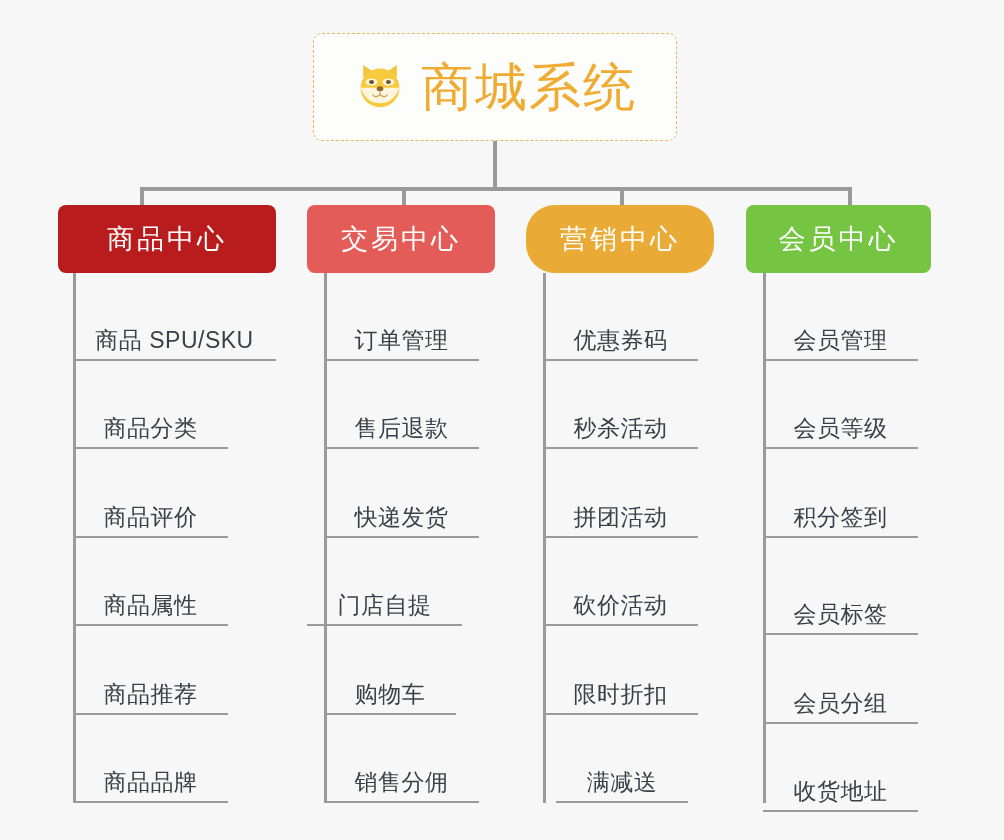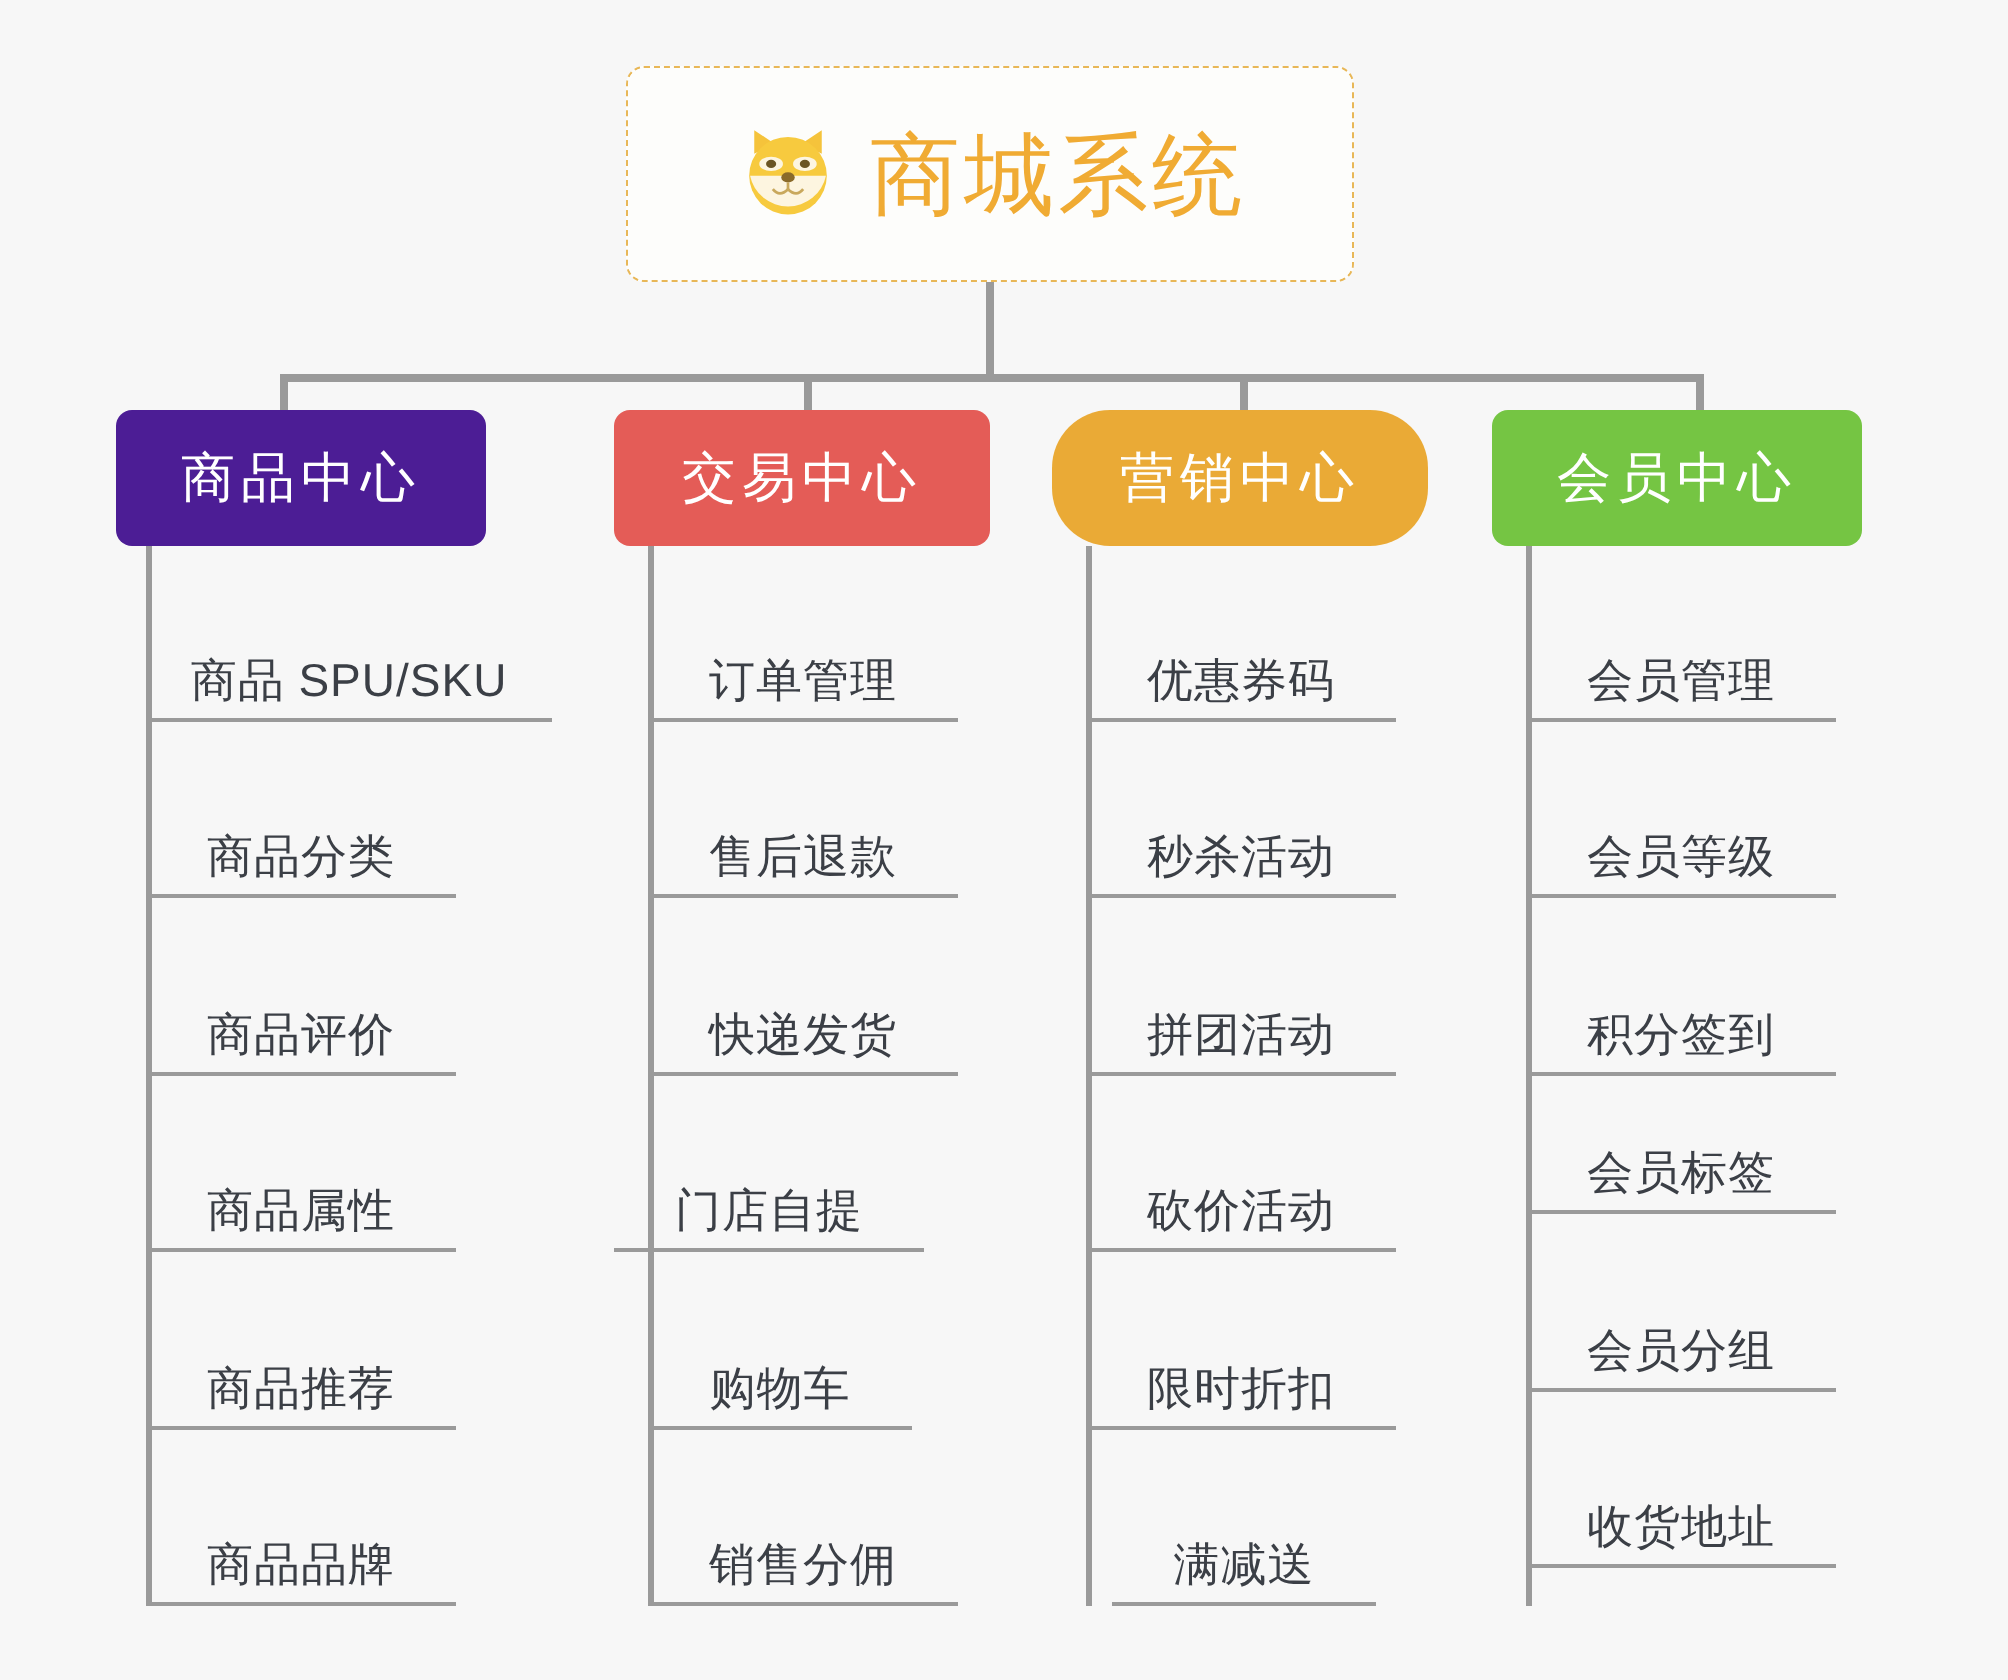--- a/index.html
+++ b/index.html
@@ -37,21 +37,21 @@
     justify-content: center;
     gap: 14px;
   }
   .root-emoji {
     width: 54px;
     height: 54px;
     flex: 0 0 auto;
     display: block;
   }
   .root-title {
-    font-size: 45px;
+    font-size: 52px;
     color: #f0ab33;
     letter-spacing: 2px;
     line-height: 1;
     white-space: nowrap;
     font-weight: 400;
   }
 
   
   .conn {
     position: absolute;
@@ -143,21 +143,21 @@
   </div>
 
   <div class="conn conn-v" style="left:493px; top:141px;  height:50px;"></div>
   <div class="conn conn-h" style="left:140px; top:187px;  width:712px;"></div>
   <div class="conn conn-v" style="left:140px; top:187px;  height:24px;"></div>
   <div class="conn conn-v" style="left:402px; top:187px;  height:24px;"></div>
   <div class="conn conn-v" style="left:620px; top:187px;  height:24px;"></div>
   <div class="conn conn-v" style="left:848px; top:187px;  height:24px;"></div>
 
   <div class="column" style="left:58px; width:185px;">
-    <div class="cat-header" style="width:185px; background:#4c1d95;">
+    <div class="cat-header" style="width:218px; background:#b91c1c;">
       <span class="cat-header-label">商品中心</span>
     </div>
     <div class="spine" style="left:15px; height:530px;"></div>
     <div class="leaf-list" style="width:218px;">
       <div class="leaf" style="margin-left:15px; width:203px; height:88px;justify-content:center;">
         <span class="leaf-label">商品 SPU/SKU</span>
       </div>
       <div class="leaf" style="margin-left:15px; width:155px; height:88px;">
         <span class="leaf-label">商品分类</span>
       </div>
@@ -238,21 +238,21 @@
     <div class="leaf-list" style="width:172px;">
       <div class="leaf" style="margin-left:17px; width:155px; height:88px;">
         <span class="leaf-label">会员管理</span>
       </div>
       <div class="leaf" style="margin-left:17px; width:155px; height:88px;">
         <span class="leaf-label">会员等级</span>
       </div>
       <div class="leaf" style="margin-left:17px; width:155px; height:89px;">
         <span class="leaf-label">积分签到</span>
       </div>
-      <div class="leaf" style="margin-left:17px; width:155px; height:69px;align-items:flex-end;">
+      <div class="leaf" style="margin-left:17px; width:155px; height:97px;align-items:flex-end;">
         <span class="leaf-label">会员标签</span>
       </div>
       <div class="leaf" style="margin-left:17px; width:155px; height:89px;">
         <span class="leaf-label">会员分组</span>
       </div>
       <div class="leaf" style="margin-left:17px; width:155px; height:88px;">
         <span class="leaf-label">收货地址</span>
       </div>
     </div>
   </div>

